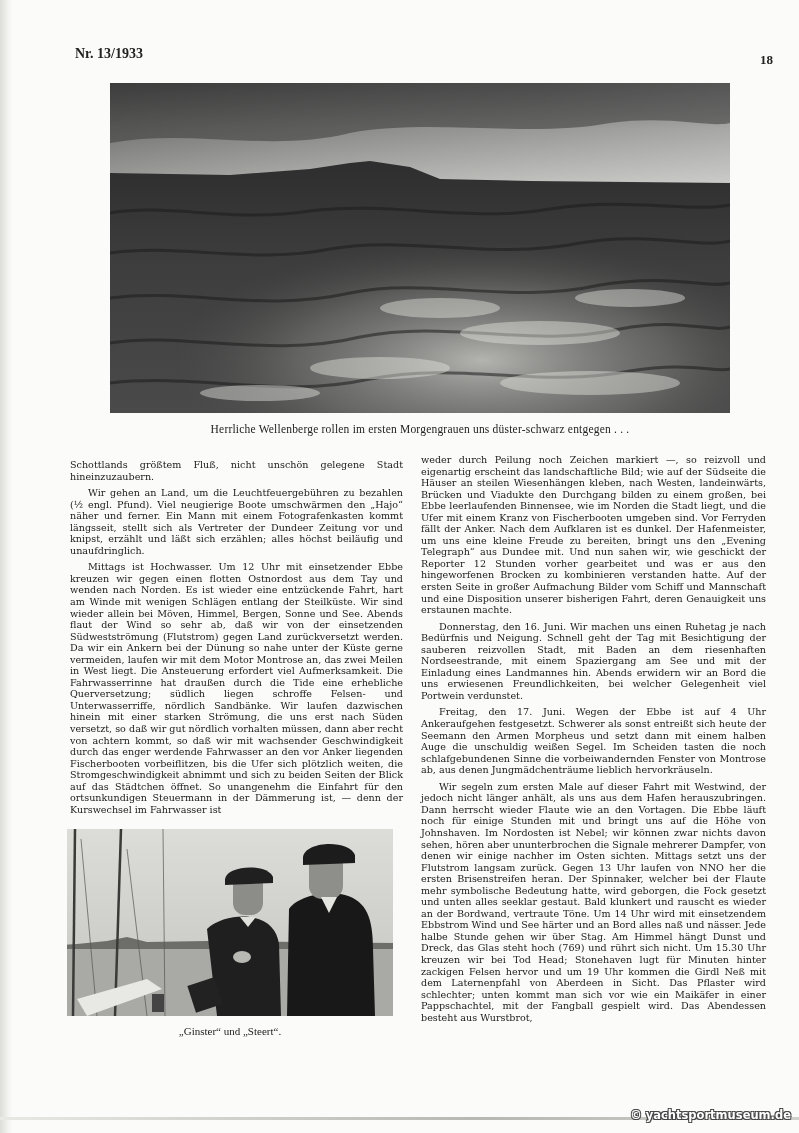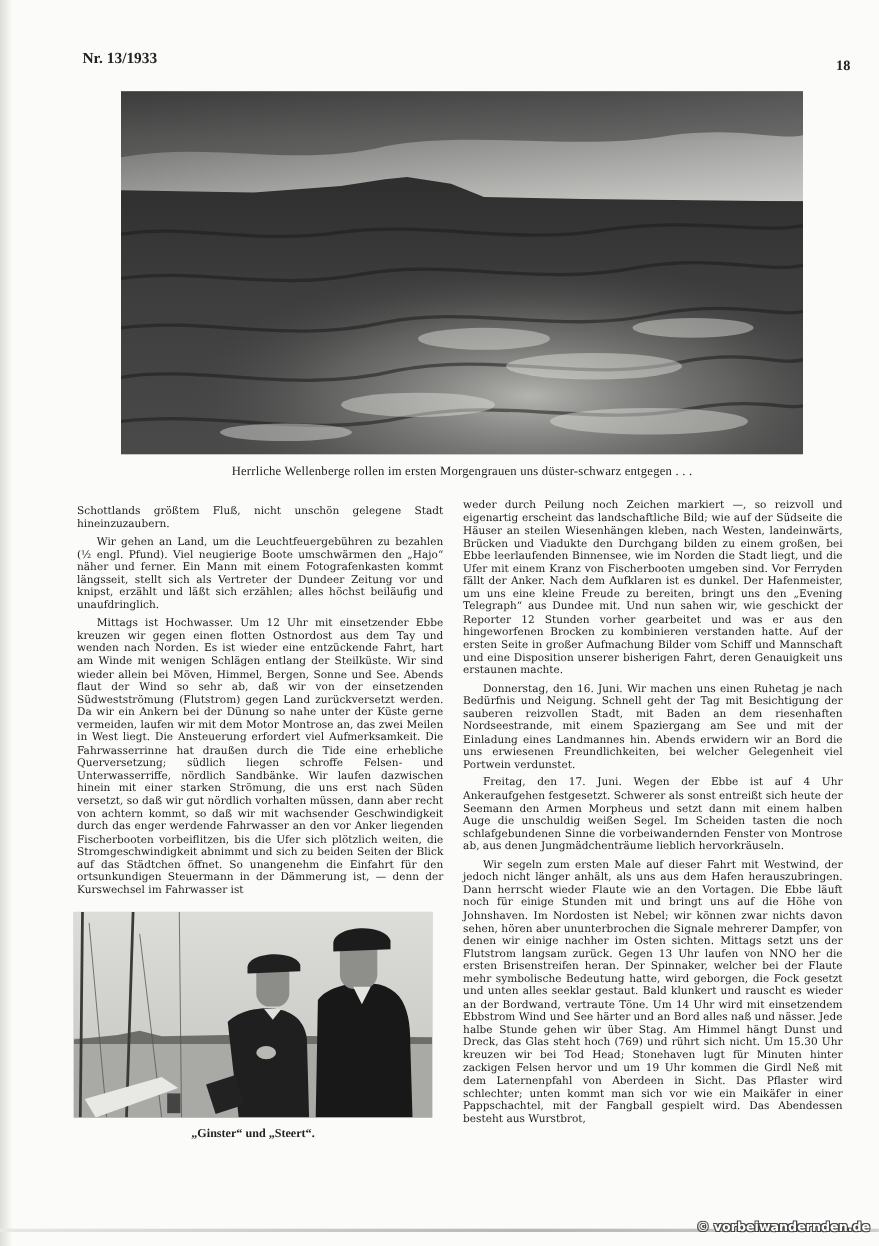--- a/index.html
+++ b/index.html
@@ -21,21 +21,21 @@
 
   .col { position: absolute; font-family: "DejaVu Serif", serif; font-size: 9.6px; line-height: 11.55px; color: #202020; text-align: justify; }
   .col p { margin: 0 0 5px 0; text-indent: 18px; }
   .col p.noindent { text-indent: 0; }
   .col-left { left: 70px; top: 459px; width: 333px; }
   .col-right { left: 421px; top: 454px; width: 345px; }
 
   .crew-photo { position: absolute; left: 67px; top: 829px; width: 326px; height: 187px; overflow: hidden; background: #9b9b97; }
   .crew-photo svg { width: 100%; height: 100%; display: block; }
   .caption-bottom { position: absolute; left: 67px; width: 326px; top: 1025px; text-align: center;
-    font-family: "Liberation Serif", serif; font-size: 11px; font-weight: bold; color: #222; }
+    font-family: "Liberation Serif", serif; font-size: 11px; font-weight: normal; color: #222; }
 
   .watermark { position: absolute; right: 8px; top: 1108px; font-family: "DejaVu Sans", sans-serif; font-size: 11.5px; font-weight: bold; color: #fff;
     text-shadow: -1px -1px 0 #444, 1px -1px 0 #444, -1px 1px 0 #444, 1px 1px 0 #444; }
   .bottom-rule { position: absolute; left: 0; top: 1117px; width: 799px; height: 3px; background: linear-gradient(90deg, #e8e8e4, #b6b6b2 60%, #cfcfcb); }
 </style>
 </head>
 <body>
 
 <div class="page-edge"></div>
 
@@ -135,13 +135,13 @@
 
     <path d="M220,187 L222,80 C232,66 260,62 278,66 C300,72 306,90 306,120 L308,187 Z" fill="#181818"></path>
     <rect x="242" y="22" width="34" height="48" rx="13" fill="#8e8e8a"></rect>
     <path d="M236,28 C238,12 282,10 288,26 L288,34 L236,36 Z" fill="#1c1c1c"></path>
     <path d="M254,68 L262,84 L270,68 Z" fill="#e4e4e0"></path>
   </svg>
 </div>
 <div class="caption-bottom">„Ginster“ und „Steert“.</div>
 
 <div class="bottom-rule"></div>
-<div class="watermark">© vorbeiwandernden.de</div>
+<div class="watermark">© yachtsportmuseum.de</div>
 
 </body></html>

